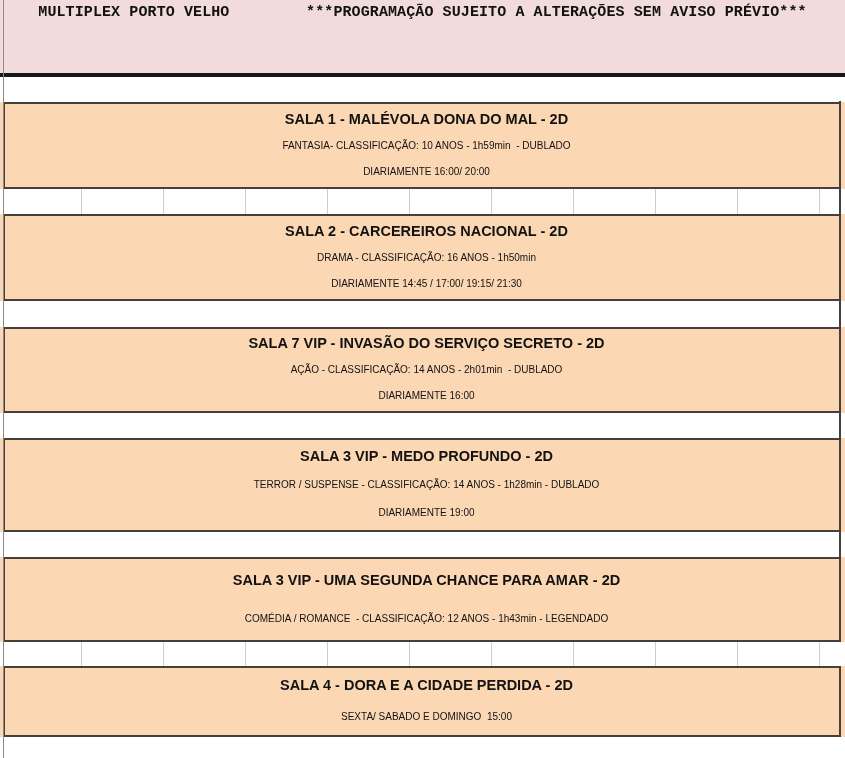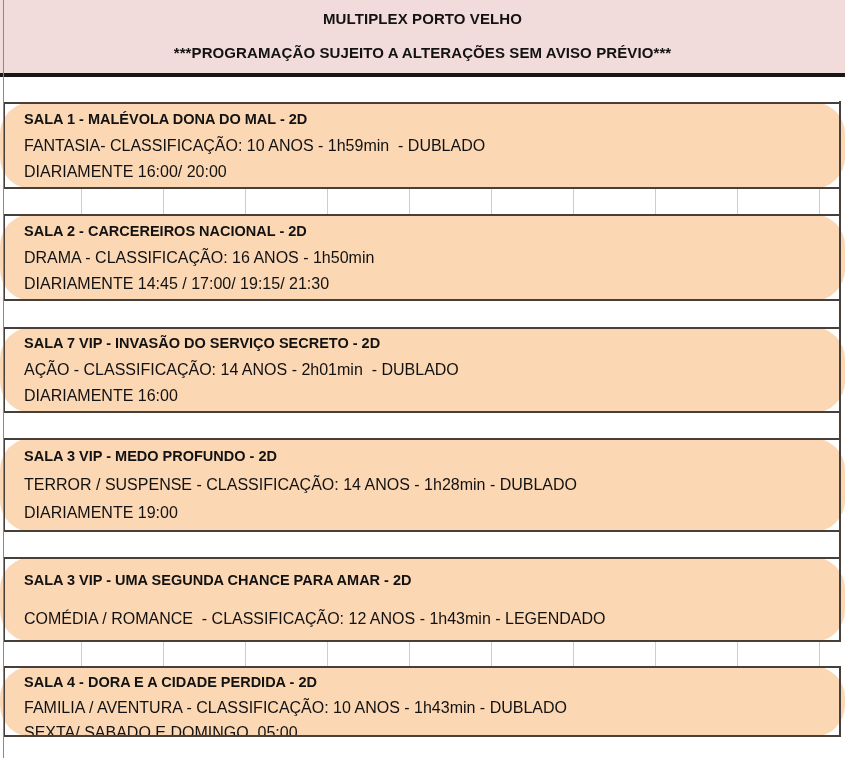--- a/index.html
+++ b/index.html
@@ -20,23 +20,24 @@
     font-family:"Liberation Sans","DejaVu Sans",sans-serif;
     color:var(--text);
     -webkit-font-smoothing:antialiased;
   }
   .row{position:relative;width:845px;box-sizing:border-box;}
 
   
   .hdr{
     height:73px;
     background:var(--header-bg);
-    display:flex;flex-direction:column;justify-content:space-around;
+    display:flex;flex-direction:row;justify-content:space-around;
     text-align:center;
     padding:2px 0 3px 0;
+    font-family:Liberation Mono, monospace;
   }
   .hdr .hline{
     font-weight:bold;font-size:15px;line-height:22px;letter-spacing:.1px;
     white-space:nowrap;
   }
   .rule{height:4px;background:var(--thick-rule);}
 
   
   .gap{background:#ffffff;}
   .gap.grid{
@@ -44,31 +45,31 @@
       to right,
       transparent 0px, transparent 81px,
       var(--grid-line) 81px, var(--grid-line) 82px);
     background-color:#ffffff;
   }
 
   
   .block{
     background:var(--block-bg);
     display:flex;flex-direction:column;justify-content:space-around;
+    text-align:center;
     padding:4px 16px 5px 24px;
-    border-radius:32px;
   }
   .block::before{
     content:"";
     position:absolute;left:3px;right:4px;top:0;bottom:0;
     border:2px solid var(--block-border);
     pointer-events:none;
   }
   .block .title{font-weight:bold;font-size:14.5px;line-height:25px;white-space:pre;}
-  .block .detail{font-weight:normal;font-size:16px;line-height:25px;white-space:pre;}
+  .block .detail{font-weight:normal;font-size:10px;line-height:25px;white-space:pre;}
 
   
   #left-line{
     position:absolute;left:3px;top:0;width:1px;height:758px;
     background:var(--sheet-line);z-index:1;
   }
   
   #right-line{
     position:absolute;left:839px;top:101px;width:2px;height:533px;
     background:var(--block-border);z-index:2;
@@ -124,21 +125,20 @@
 
   <div class="row block" style="height:85px">
     <div class="title">SALA 3 VIP - UMA SEGUNDA CHANCE PARA AMAR - 2D</div>
     <div class="detail">COMÉDIA / ROMANCE  - CLASSIFICAÇÃO: 12 ANOS - 1h43min - LEGENDADO</div>
   </div>
 
   <div class="row gap grid" style="height:24px"></div>
 
   <div class="row block" style="height:71px">
     <div class="title">SALA 4 - DORA E A CIDADE PERDIDA - 2D</div>
-    <div class="detail">FAMILIA / AVENTURA - CLASSIFICAÇÃO: 10 ANOS - 1h43min - DUBLADO</div>
-    <div class="detail">SEXTA/ SABADO E DOMINGO  05:00</div>
+    <div class="detail">SEXTA/ SABADO E DOMINGO  15:00</div>
   </div>
 
   <div class="row gap" style="height:13px"></div>
 
   <div id="left-line"></div>
   <div id="right-line"></div>
 </div>
 
 </body></html>

